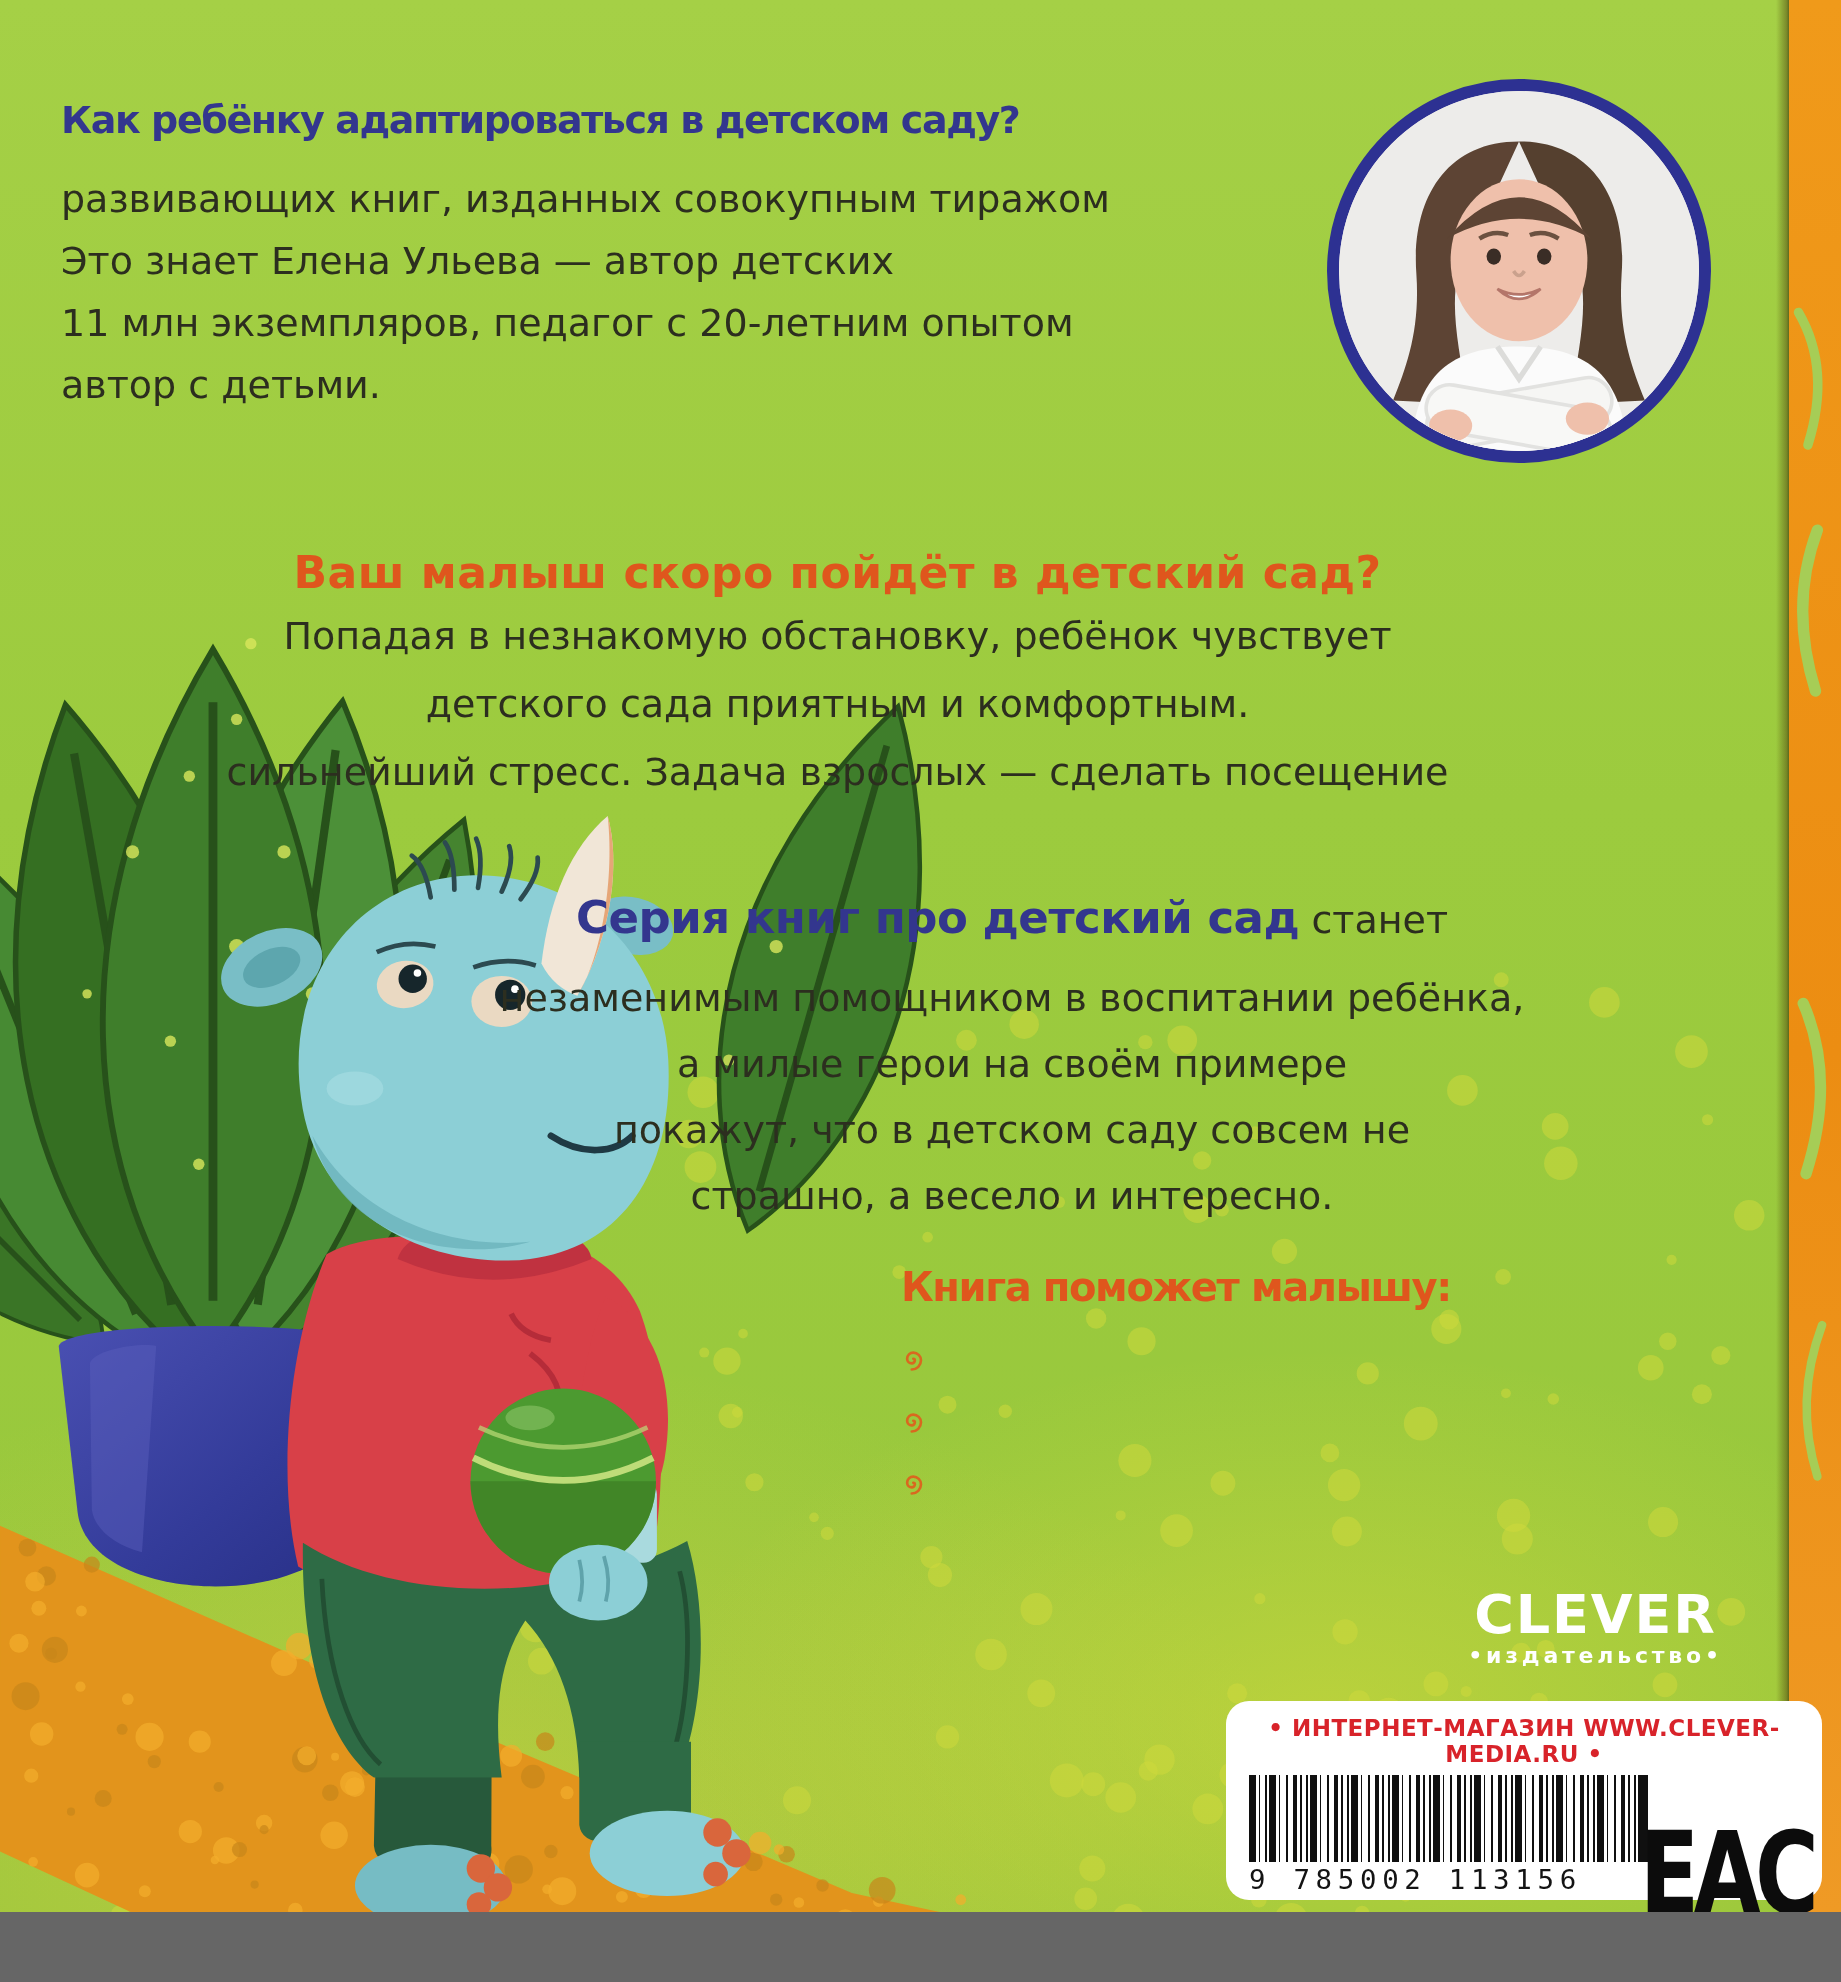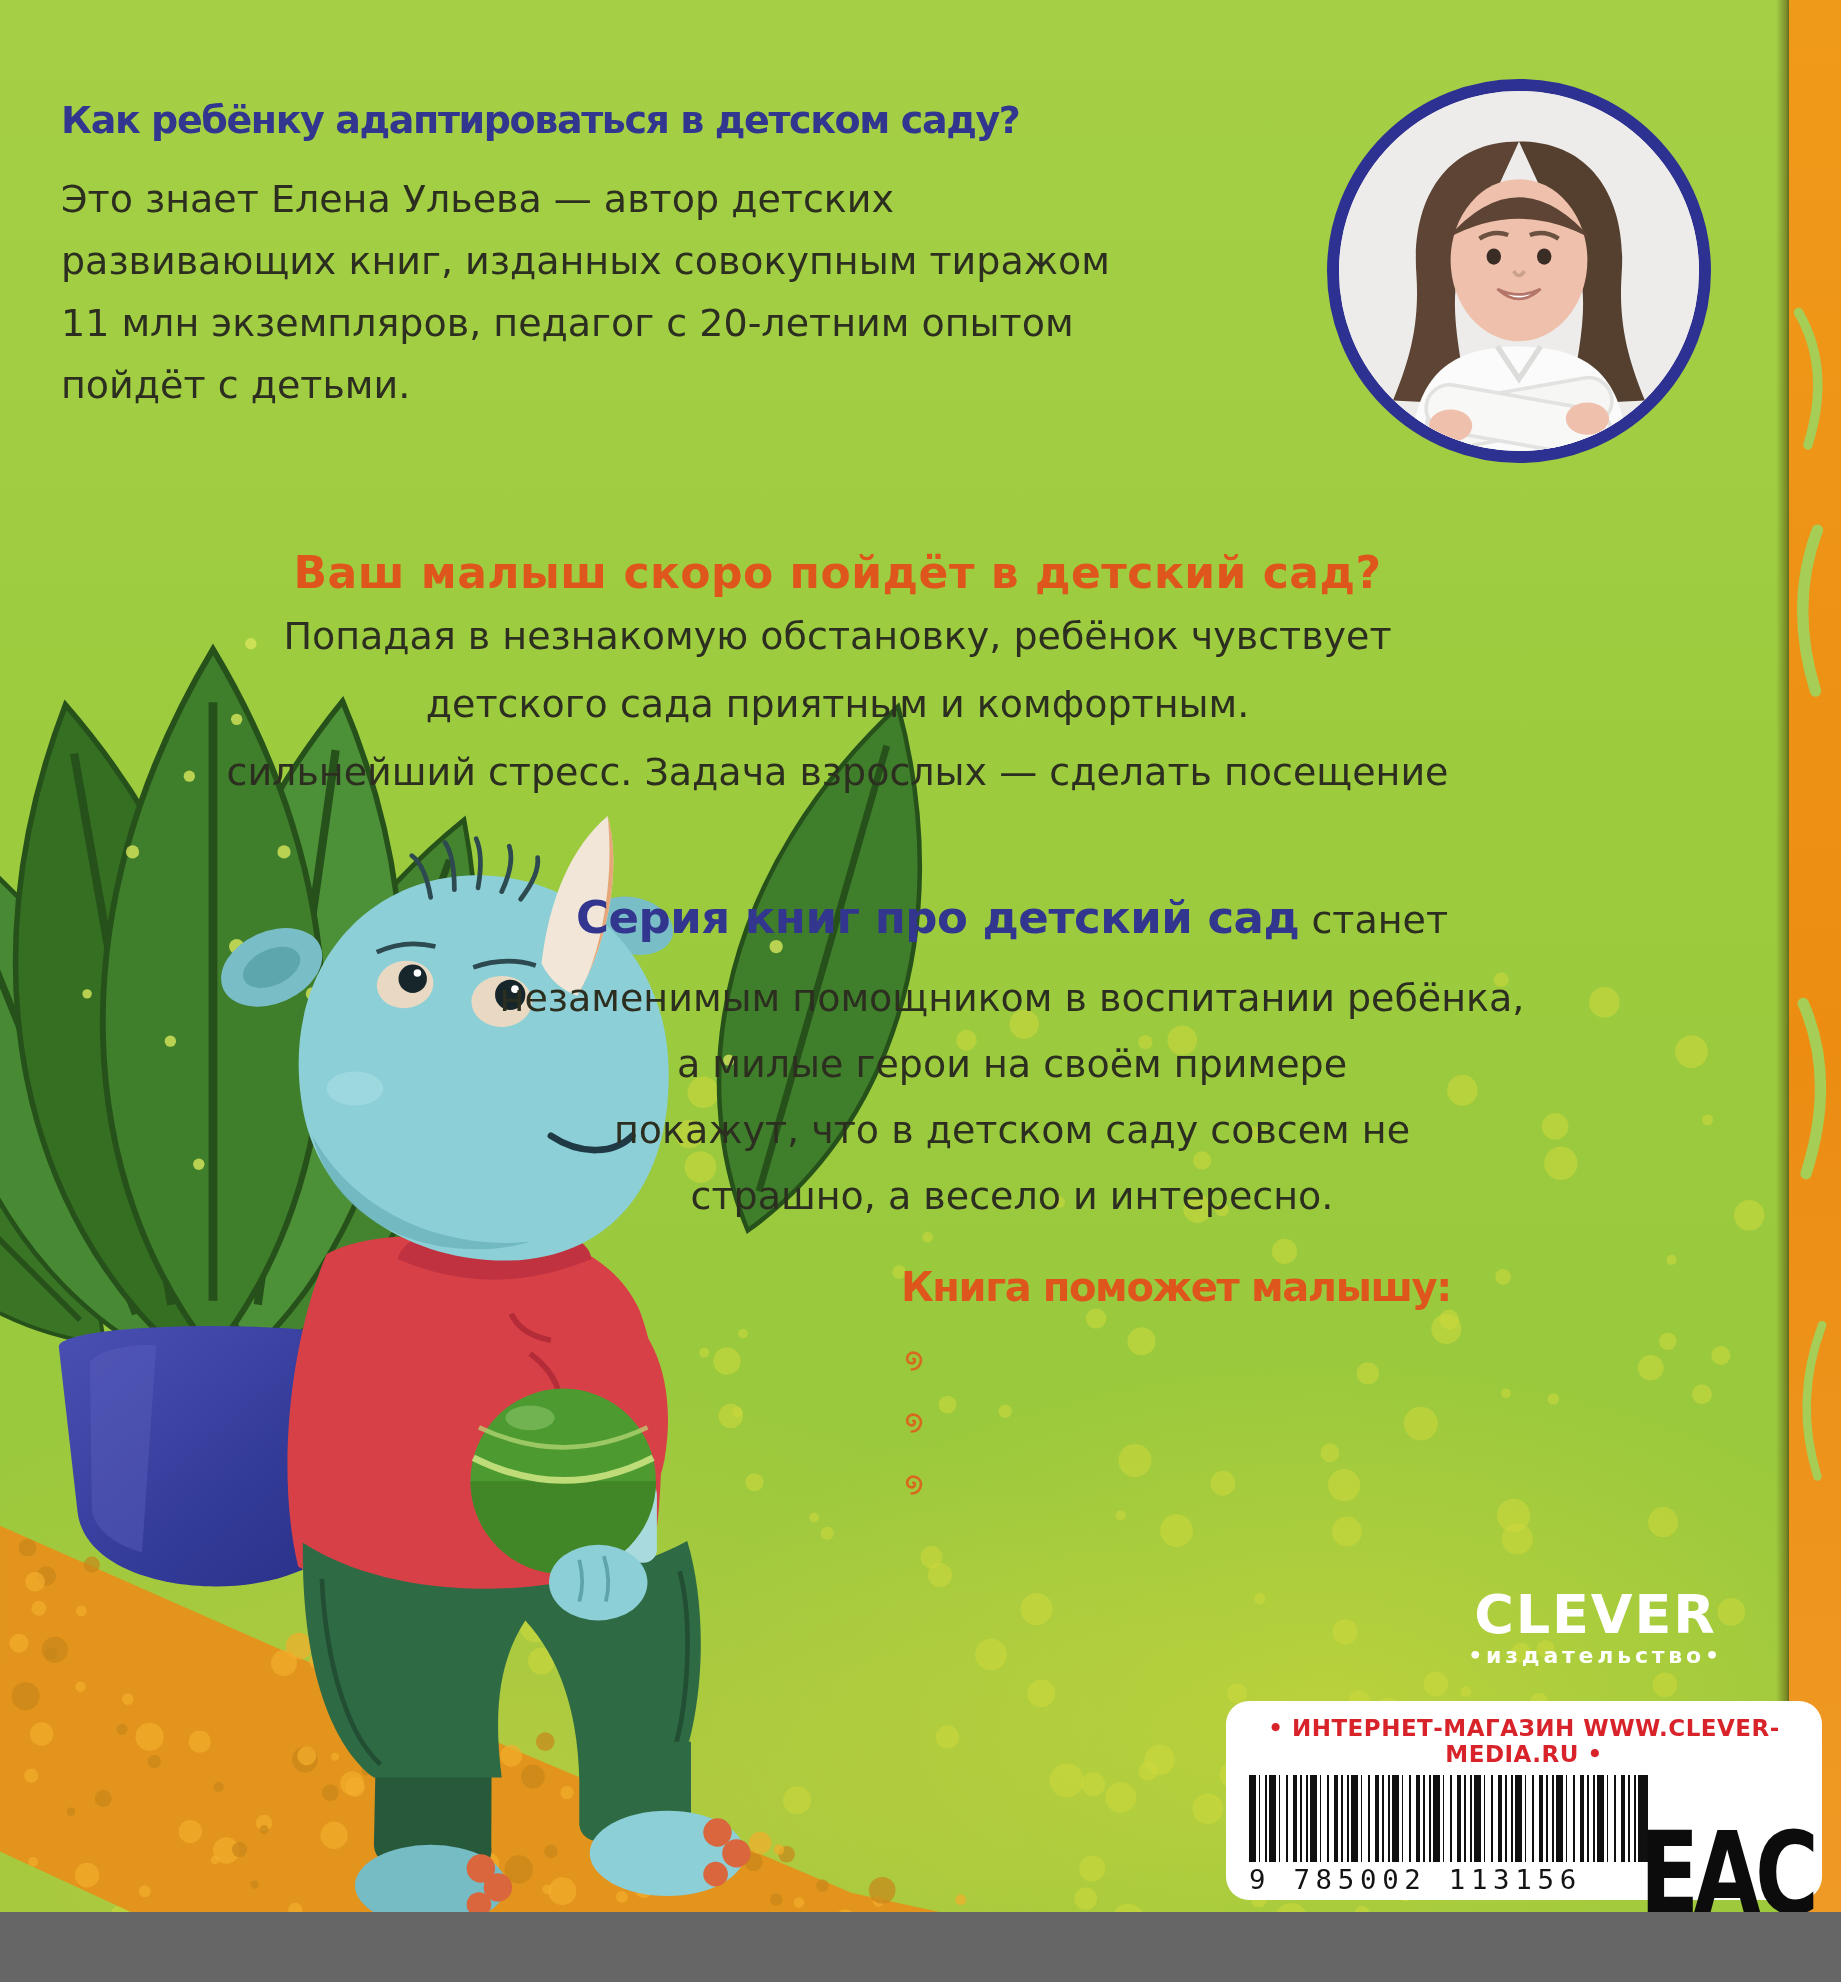--- a/index.html
+++ b/index.html
@@ -493,24 +493,24 @@
       <g transform="rotate(10 100 182)">
         <rect x="48" y="170" width="104" height="26" rx="13" fill="#f8f8f6" stroke="#e2e2e0" stroke-width="2"></rect>
       </g>
       <ellipse cx="62" cy="186" rx="12" ry="9" fill="#efc0ab"></ellipse>
       <ellipse cx="138" cy="182" rx="12" ry="9" fill="#efc0ab"></ellipse>
     </svg>
   </div>
 
   <div class="txt headline1 h-blue">Как ребёнку адаптироваться в детском саду?</div>
   <div class="txt para1 body-ink">
+    <div class="ln">развивающих книг, изданных совокупным тиражом</div>
     <div class="ln">Это знает Елена Ульева — автор детских</div>
-    <div class="ln">развивающих книг, изданных совокупным тиражом</div>
     <div class="ln">11 млн экземпляров, педагог с 20-летним опытом</div>
-    <div class="ln">пойдёт с детьми.</div>
+    <div class="ln">автор с детьми.</div>
   </div>
 
   <div class="txt sec2">
     <div class="h2 h-orange">Ваш малыш скоро пойдёт в детский сад?</div>
     <div class="ln body-ink">Попадая в незнакомую обстановку, ребёнок чувствует</div>
     <div class="ln body-ink">детского сада приятным и комфортным.</div>
     <div class="ln body-ink">сильнейший стресс. Задача взрослых — сделать посещение</div>
   </div>
 
   <div class="txt sec3">

